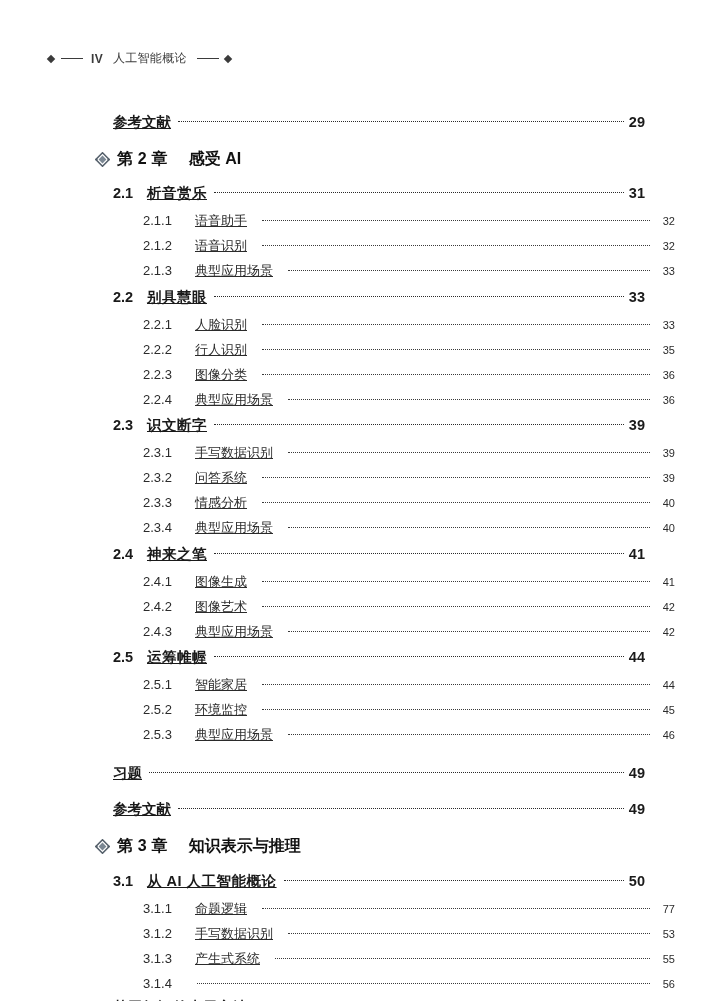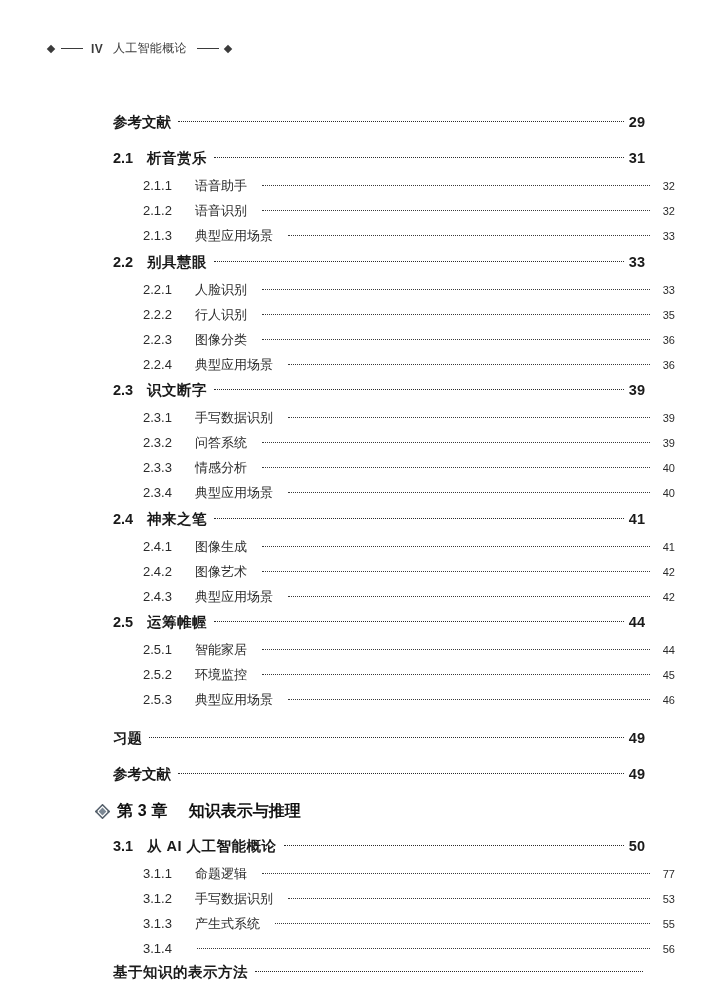--- a/index.html
+++ b/index.html
@@ -19,21 +19,21 @@
     position: relative;
     width: 719px;
     height: 1001px;
     box-sizing: border-box;
     padding: 0;
   }
 
   
   .runhead {
     position: absolute;
-    top: 40px;
+    top: 50px;
     left: 48px;
     display: flex;
     align-items: center;
     gap: 6px;
     font-size: 11.5px;
     color: #3b3b3b;
     letter-spacing: 0.3px;
   }
   .runhead .diamond {
     width: 6px;
@@ -80,20 +80,21 @@
     white-space: nowrap;
   }
 
   .num {
     flex: 0 0 auto;
     text-align: left;
   }
   .title {
     flex: 0 0 auto;
     padding-right: 5px;
+    text-decoration: underline;
   }
   .leader {
     flex: 1 1 auto;
     position: relative;
     overflow: hidden;
     height: 1em;
     margin: 0 2px;
   }
   .leader::after {
     content: "";
@@ -191,20 +192,32 @@
   </div>
 
   <div class="toc">
 
     <div class="row lv-ref">
       <span class="title">参考文献</span>
       <span class="leader"></span>
       <span class="pg">29</span>
     </div>
 
+    <div class="chapter">
+      <span class="ch-mark">
+        <svg width="15" height="15" viewBox="0 0 15 15">
+          <polygon points="7.5,0.8 14.2,7.5 7.5,14.2 0.8,7.5" fill="none" stroke="#55606b" stroke-width="1.6"></polygon>
+          <polygon points="7.5,3.6 11.4,7.5 7.5,11.4 3.6,7.5" fill="#7c8894"></polygon>
+          <line x1="0.3" y1="7.5" x2="2.6" y2="7.5" stroke="#55606b" stroke-width="1.4"></line>
+          <line x1="12.4" y1="7.5" x2="14.7" y2="7.5" stroke="#55606b" stroke-width="1.4"></line>
+        </svg>
+      </span>
+      <span class="ch-num">第 2 章</span>
+      <span class="ch-title">感受 AI</span>
+    </div>
 
     <div class="row lv1">
       <span class="num">2.1</span>
       <span class="title">析音赏乐</span>
       <span class="leader"></span>
       <span class="pg">31</span>
     </div>
     <div class="row lv2">
       <span class="num">2.1.1</span>
       <span class="title">语音助手</span>

